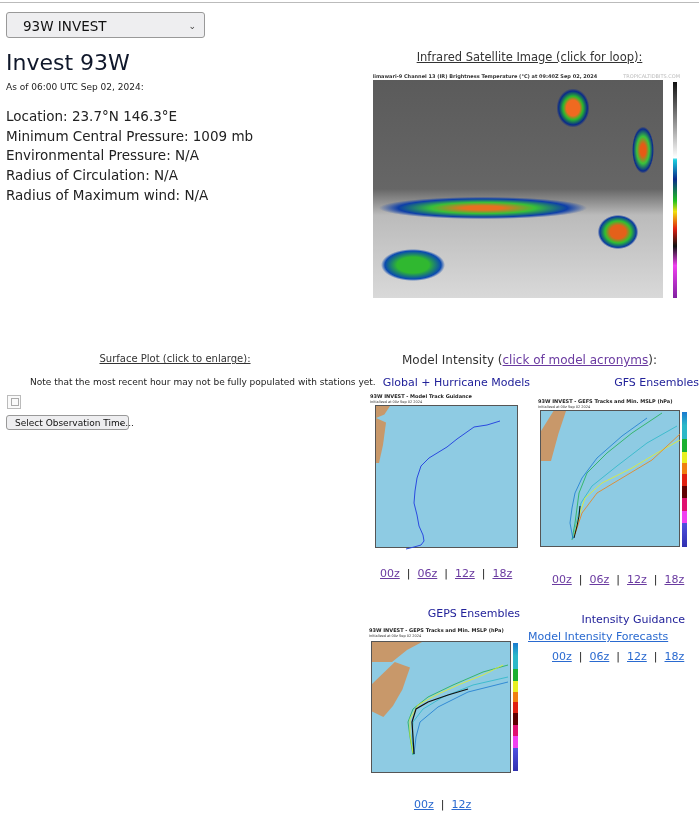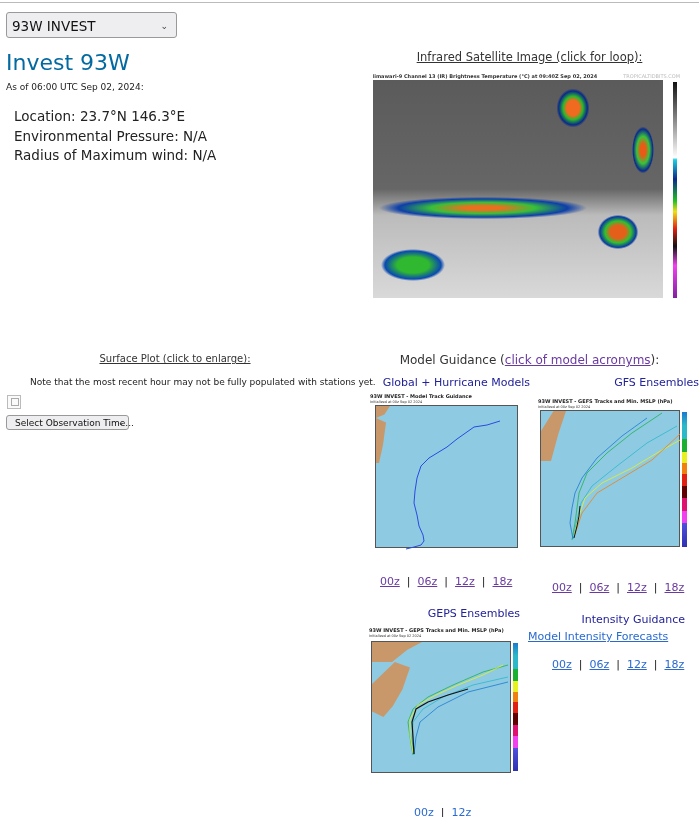--- a/index.html
+++ b/index.html
@@ -1,23 +1,23 @@
 <!DOCTYPE html>
 <html><head>
 <meta charset="utf-8">
 <style>
   html, body { margin:0; padding:0; background:#fff; }
   body { width:699px; height:817px; position:relative; overflow:hidden; font-family:"DejaVu Sans", sans-serif; color:#222; }
   .topline { position:absolute; left:0; top:2px; width:699px; height:1px; background:#bbb; }
-  .storm-select { position:absolute; left:6px; top:12px; width:171px; height:26px; border:1px solid #999; border-radius:3px; background:#eeeef0; font-size:13.5px; line-height:26px; padding-left:5px; box-sizing:border-box; color:#111; }
+  .storm-select { position:absolute; left:6px; top:12px; width:199px; height:26px; border:1px solid #999; border-radius:3px; background:#eeeef0; font-size:13.5px; line-height:26px; padding-left:16px; box-sizing:border-box; color:#111; }
   .storm-select .chev { position:absolute; right:8px; top:0; font-size:9px; color:#444; }
-  .storm-title { position:absolute; left:6px; top:50px; font-size:22px; color:#0369a1; }
+  .storm-title { position:absolute; left:6px; top:50px; font-size:22px; color:#0f172a; }
   .asof { position:absolute; left:6px; top:82px; font-size:9px; color:#222; }
   .info { position:absolute; left:6px; top:107px; font-size:13.5px; line-height:19.7px; color:#222; }
-  .info div { white-space:nowrap;margin-left:8px; }
+  .info div { white-space:nowrap; }
   .sec-head { position:absolute; font-size:11.5px; color:#333; text-align:center;text-decoration:underline; }
   .sat-img { position:absolute; left:369px; top:72px; width:316px; height:232px; background:#555; overflow:hidden; }
   .sat-img .hdr { position:absolute; left:0; top:0; width:100%; height:8px; background:#fff; font-size:5px; font-weight:bold; color:#333; line-height:8px; padding-left:1px; white-space:nowrap; }
   .sat-img .hdr .brand { position:absolute; right:6px; top:0; color:#bbb; font-weight:normal; }
   .sat-img .map { position:absolute; left:4px; top:8px; width:290px; height:218px;
     background:
       radial-gradient(ellipse 22px 26px at 200px 28px, #f06a20 0 30%, #2bb82b 45%, #0a2a8a 65%, transparent 75%),
       radial-gradient(ellipse 14px 30px at 270px 70px, #e85a15 0 20%, #3ac33a 45%, #0b2b8c 70%, transparent 78%),
       radial-gradient(ellipse 26px 22px at 245px 152px, #e4601a 0 30%, #30c030 50%, #0a3aa0 70%, transparent 78%),
       radial-gradient(ellipse 130px 14px at 110px 128px, #e87020 0 15%, #38c038 40%, #0d3ea8 65%, transparent 80%),
@@ -36,21 +36,21 @@
   .mf-head { position:absolute; left:360px; width:339px; top:353px; font-size:12px; color:#333; text-align:center; white-space:nowrap; }
   .mf-head a { color:#6a3aa0; text-decoration:underline; }
   .sub-head { position:absolute; font-size:11px; color:#22229a; text-align:right; white-space:nowrap; }
   .panel-img { position:absolute; background:#fff; overflow:hidden; }
   .panel-img .ptitle { position:absolute; left:1px; top:0; font-size:5px; font-weight:bold; color:#222; white-space:nowrap; }
   .panel-img .psub { position:absolute; left:1px; top:7px; font-size:3.5px; color:#333; white-space:nowrap; }
   .panel-img .ocean { position:absolute; background:#8ecbe3; border:1px solid #555; box-sizing:border-box; }
   .panel-img .land { position:absolute; background:#c8986a; }
   .panel-img .cbar2 { position:absolute; width:5px;
     background:linear-gradient(180deg,#1a7ad0 0%,#2bb8c8 10%,#2bb8c8 20%,#1ab030 20%,#1ab030 30%,#e8f020 30%,#e8f020 38%,#f08010 38%,#f08010 46%,#e02010 46%,#e02010 55%,#600000 55%,#600000 64%,#e01070 64%,#e01070 73%,#f040f0 73%,#f040f0 82%,#5050e0 82%,#3030b0 100%); }
-  .zlinks { position:absolute; font-size:11px; white-space:nowrap; color:#222;margin-top:8px; }
+  .zlinks { position:absolute; font-size:11px; white-space:nowrap; color:#222; }
   .zlinks a { text-decoration:underline; }
   .zlinks.purple a { color:#6a3aa0; }
   .zlinks.blue a { color:#2a6ad0; }
   .zlinks .sep { display:inline-block; margin:0 7px; color:#222; }
   .mif-link { position:absolute; left:528px; top:630px; font-size:11px; color:#2a6ad0; text-decoration:underline; white-space:nowrap; }
   svg { position:absolute; left:0; top:0; }
 </style>
 </head>
 <body>
 
@@ -59,21 +59,23 @@
 <div class="storm-select">
   <span>93W INVEST</span>
   <span class="chev">⌄</span>
 </div>
 
 <div class="storm-title">Invest 93W</div>
 <div class="asof">As of 06:00 UTC Sep 02, 2024:</div>
 
 <div class="info">
   <div>Location: 23.7°N 146.3°E</div>
+  <div>Minimum Central Pressure: 1009 mb</div>
   <div>Environmental Pressure: N/A</div>
+  <div>Radius of Circulation: N/A</div>
   <div>Radius of Maximum wind: N/A</div>
 </div>
 
 <div class="sec-head" style="left:360px; top:50px; width:339px;">Infrared Satellite Image (click for loop):</div>
 <div class="sat-img">
   <div class="hdr">
     <span>Himawari-9 Channel 13 (IR) Brightness Temperature (°C) at 09:40Z Sep 02, 2024</span>
     <span class="brand">TROPICALTIDBITS.COM</span>
   </div>
   <div class="ylab" style="background:#fff;"></div>
@@ -87,21 +89,21 @@
 <div class="note">Note that the most recent hour may not be fully populated with stations yet.</div>
 <div class="broken-img">
     <span></span>
   </div>
 <div class="obs-select">
   <span>Select Observation Time...</span>
   <span class="chev">⌄</span>
 </div>
 
 <div class="mf-head">
-  <span>Model Guidance (</span><a>click of model acronyms</a><span>):</span>
+  <span>Model Intensity (</span><a>click of model acronyms</a><span>):</span>
 </div>
 
 <div class="sub-head" style="left:360px; top:376px; width:170px;">Global + Hurricane Models</div>
 <div class="panel-img" style="left:369px; top:393px; width:150px; height:163px;">
   <div class="ptitle">93W INVEST - Model Track Guidance</div>
   <div class="psub">Initialized at 00z Sep 02 2024</div>
   <div class="ocean" style="left:6px; top:12px; width:143px; height:143px;"></div>
   <div class="land" style="left:7px; top:13px; width:14px; height:12px; clip-path:polygon(0 0,100% 0,60% 70%,0 100%);"></div>
   <div class="land" style="left:7px; top:25px; width:10px; height:45px; clip-path:polygon(0 0,100% 10%,70% 60%,30% 100%,0 100%);"></div>
   <svg width="150" height="163">

